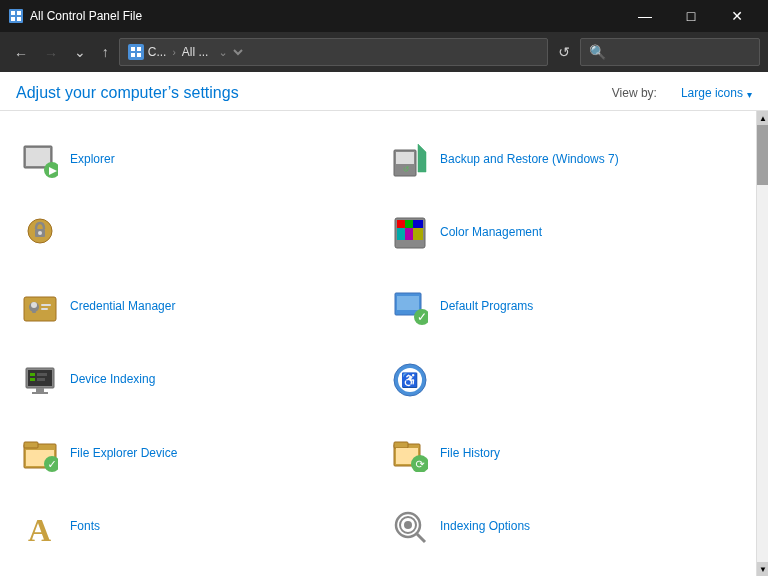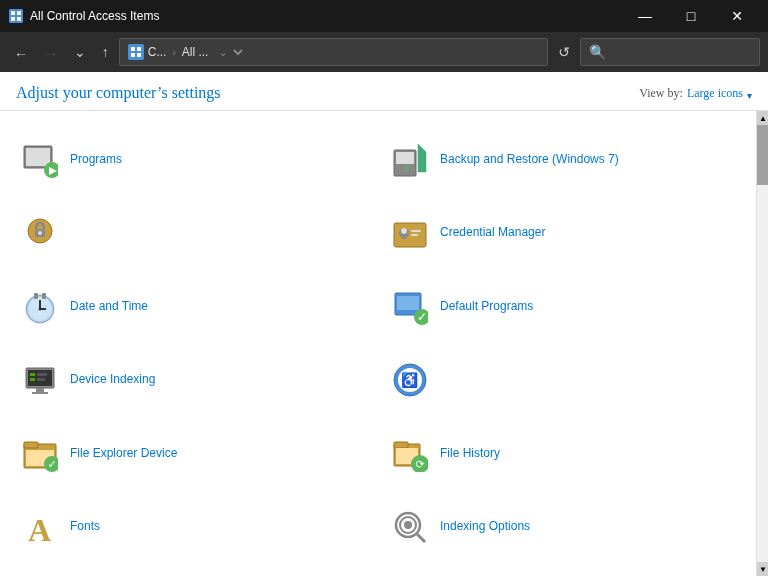--- a/index.html
+++ b/index.html
@@ -100,36 +100,35 @@
       flex-direction: column;
     }
 
     
     .content-header {
       display: flex;
       justify-content: space-between;
       align-items: center;
       padding: 12px 16px 8px 16px;
       border-bottom: 1px solid #e0e0e0;
-      font-family: Liberation Serif, serif;
     }
     .header-title {
       color: #0078d4;
       font-size: 16px;
       font-weight: 400;
     }
     .view-by {
       display: flex;
       align-items: flex-end;
       gap: 4px;
       font-size: 12px;
       color: #555;
     }
     .view-by-label { color: #555; }
-    .view-by-value { color: #0078d4; cursor: pointer; }
+    .view-by-value { color: #0078d4; cursor: pointer; margin-left: 20px; }
     .view-by-chevron { color: #0078d4; font-size: 10px; }
 
     
     .items-container {
       flex: 1;
       display: flex;
       overflow: hidden;
     }
     .items-grid {
       flex: 1;
@@ -192,21 +191,21 @@
 <div class="titlebar">
   <div class="titlebar-icon">
     <svg width="16" height="16" viewBox="0 0 16 16">
       <rect x="1" y="1" width="14" height="14" rx="1" fill="#4a90d9"></rect>
       <rect x="3" y="3" width="4" height="4" fill="#fff"></rect>
       <rect x="9" y="3" width="4" height="4" fill="#fff"></rect>
       <rect x="3" y="9" width="4" height="4" fill="#fff"></rect>
       <rect x="9" y="9" width="4" height="4" fill="#fff"></rect>
     </svg>
   </div>
-  <span class="titlebar-title">All Control Access Items</span>
+  <span class="titlebar-title">All Control Panel File</span>
   <div class="titlebar-controls">
     <button class="titlebar-btn">—</button>
     <button class="titlebar-btn">□</button>
     <button class="titlebar-btn close">✕</button>
   </div>
 </div>
 
 <div class="addressbar">
   <button class="nav-btn">←</button>
   <button class="nav-btn disabled">→</button>
@@ -250,21 +249,21 @@
     <div class="items-grid" id="items-grid">
     <div class="control-item">
     <div class="control-icon">
       <svg width="36" height="36" viewBox="0 0 36 36">
       <rect x="2" y="4" width="28" height="22" rx="1" fill="#888" stroke="#666" stroke-width="1"></rect>
       <rect x="4" y="6" width="24" height="18" rx="0" fill="#ddd"></rect>
       <circle cx="30" cy="28" r="8" fill="#5cb85c"></circle>
       <polygon points="27,25 35,29 27,33" fill="#fff"></polygon>
     </svg>
     </div>
-    <span class="control-label">Programs</span>
+    <span class="control-label">Explorer</span>
   </div>
         <div class="control-item">
     <div class="control-icon">
       <svg width="36" height="36" viewBox="0 0 36 36">
       <rect x="2" y="8" width="22" height="26" rx="1" fill="#888" stroke="#666" stroke-width="1"></rect>
       <rect x="4" y="10" width="18" height="12" fill="#ddd"></rect>
       <path d="M26 2 L34 10 L34 30 L26 30 Z" fill="#4a7" stroke="#3a6" stroke-width="0.5"></path>
       <text x="14" y="30" font-size="8" fill="#5cb85c" text-anchor="middle">↺</text>
     </svg>
     </div>
@@ -272,47 +271,48 @@
   </div>
         <div class="control-item">
     <div class="control-icon">
       <svg width="36" height="36" viewBox="0 0 36 36">
       <circle cx="18" cy="16" r="12" fill="#c8a040" stroke="#a07020" stroke-width="1"></circle>
       <rect x="13" y="14" width="10" height="8" rx="1" fill="#888"></rect>
       <path d="M14 14 Q14 8 18 8 Q22 8 22 14" fill="none" stroke="#888" stroke-width="2.5"></path>
       <circle cx="18" cy="18" r="2" fill="#ddd"></circle>
     </svg>
     </div>
+  </div>
+        <div class="control-item">
+    <div class="control-icon">
+      <svg width="36" height="36" viewBox="0 0 36 36">
+      <rect x="3" y="3" width="30" height="30" rx="2" fill="#888" stroke="#666" stroke-width="1"></rect>
+      <rect x="5" y="5" width="26" height="20" fill="#ddd"></rect>
+      <rect x="5" y="5" width="8" height="8" fill="#e00"></rect>
+      <rect x="13" y="5" width="8" height="8" fill="#0a0"></rect>
+      <rect x="21" y="5" width="10" height="8" fill="#00c"></rect>
+      <rect x="5" y="13" width="8" height="12" fill="#0aa"></rect>
+      <rect x="13" y="13" width="8" height="12" fill="#a0a"></rect>
+      <rect x="21" y="13" width="10" height="12" fill="#aa0"></rect>
+    </svg>
+    </div>
+    <span class="control-label">Color Management</span>
   </div>
         <div class="control-item">
     <div class="control-icon">
       <svg width="36" height="36" viewBox="0 0 36 36">
       <rect x="2" y="8" width="32" height="24" rx="2" fill="#c8a040" stroke="#a07020" stroke-width="1"></rect>
       <circle cx="12" cy="18" r="5" fill="#888"></circle>
       <circle cx="12" cy="16" r="3" fill="#ddd"></circle>
       <rect x="10" y="19" width="4" height="5" rx="1" fill="#888"></rect>
       <rect x="19" y="15" width="10" height="2" rx="1" fill="#ddd"></rect>
       <rect x="19" y="19" width="7" height="2" rx="1" fill="#ddd"></rect>
     </svg>
     </div>
     <span class="control-label">Credential Manager</span>
-  </div>
-        <div class="control-item">
-    <div class="control-icon">
-      <svg width="36" height="36" viewBox="0 0 36 36">
-      <circle cx="18" cy="20" r="14" fill="#b0c8e8" stroke="#8ab" stroke-width="1"></circle>
-      <circle cx="18" cy="20" r="12" fill="#d0e4f8"></circle>
-      <line x1="18" y1="20" x2="18" y2="11" stroke="#333" stroke-width="2"></line>
-      <line x1="18" y1="20" x2="24" y2="20" stroke="#333" stroke-width="2"></line>
-      <circle cx="18" cy="20" r="1.5" fill="#333"></circle>
-      <rect x="12" y="4" width="4" height="6" rx="1" fill="#888"></rect>
-      <rect x="20" y="4" width="4" height="6" rx="1" fill="#888"></rect>
-    </svg>
-    </div>
-    <span class="control-label">Date and Time</span>
   </div>
         <div class="control-item">
     <div class="control-icon">
       <svg width="36" height="36" viewBox="0 0 36 36">
       <rect x="3" y="4" width="26" height="22" rx="1" fill="#4a90d9" stroke="#3a70b9" stroke-width="1"></rect>
       <rect x="5" y="7" width="22" height="14" fill="#7ab4e8"></rect>
       <circle cx="30" cy="28" r="8" fill="#5cb85c"></circle>
       <text x="30" y="32" font-size="12" fill="#fff" text-anchor="middle">✓</text>
     </svg>
     </div>

